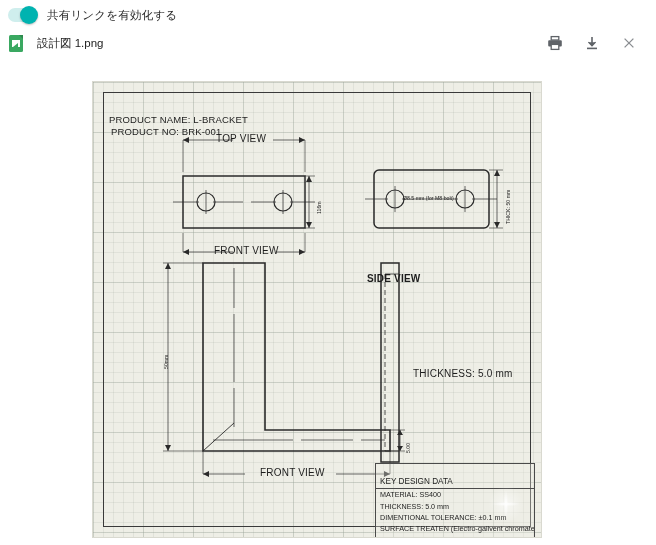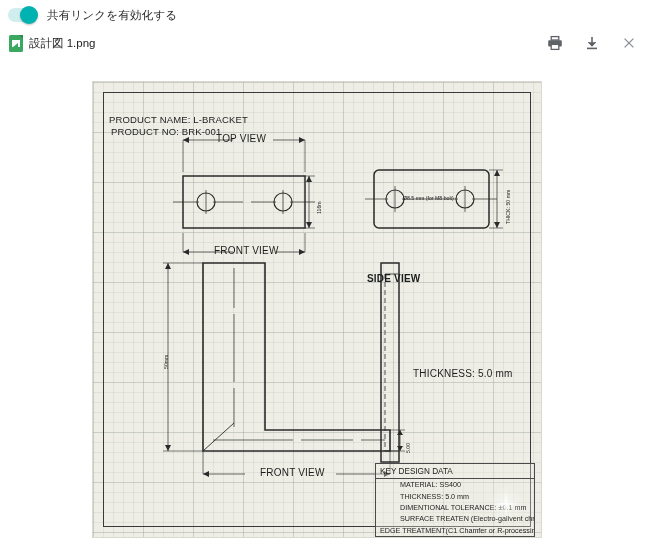--- a/index.html
+++ b/index.html
@@ -69,21 +69,21 @@
   }
   .file-icon .glyph::after {
     content: "";
     position: absolute; left: 1px; bottom: 0;
     width: 0; height: 0;
     border-style: solid;
     border-width: 0 0 4px 5px;
     border-color: transparent transparent #3aa861 transparent;
   }
   .file-name {
-    margin-left: 6px;
+    margin-left: 14px;
     font-size: 11.5px;
     color: #222222;
     white-space: nowrap;
   }
 
   .tool-icons {
     position: absolute; right: 18px; top: 30px;
     height: 26px;
     display: flex; align-items: center; gap: 19px;
   }
@@ -167,23 +167,23 @@
   }
   .tbl .trow {
     border-bottom: 1px solid #4a4a4a;
     padding: 1.5px 4px;
     white-space: nowrap;
     overflow: hidden;
   }
   .tbl .trow:last-child { border-bottom: none; }
 
   #key-table { left: 282px; top: 381px; width: 160px; }
-  #key-table .thead { font-size: 8.2px; padding: 2.5px 4px; }
+  #key-table .thead { font-size: 8.2px; padding: 2.5px 4px; margin-top: 10px; }
   #key-table .tight { padding: 1.2px 4px; }
-  #key-table .nb { border-bottom: none; margin-left: 20px; }
+  #key-table .nb { border-bottom: none; }
 </style>
 </head>
 <body>
 
 <div class="app">
 
   <div class="share-row">
     <div class="toggle">
       <div class="knob"></div>
     </div>

